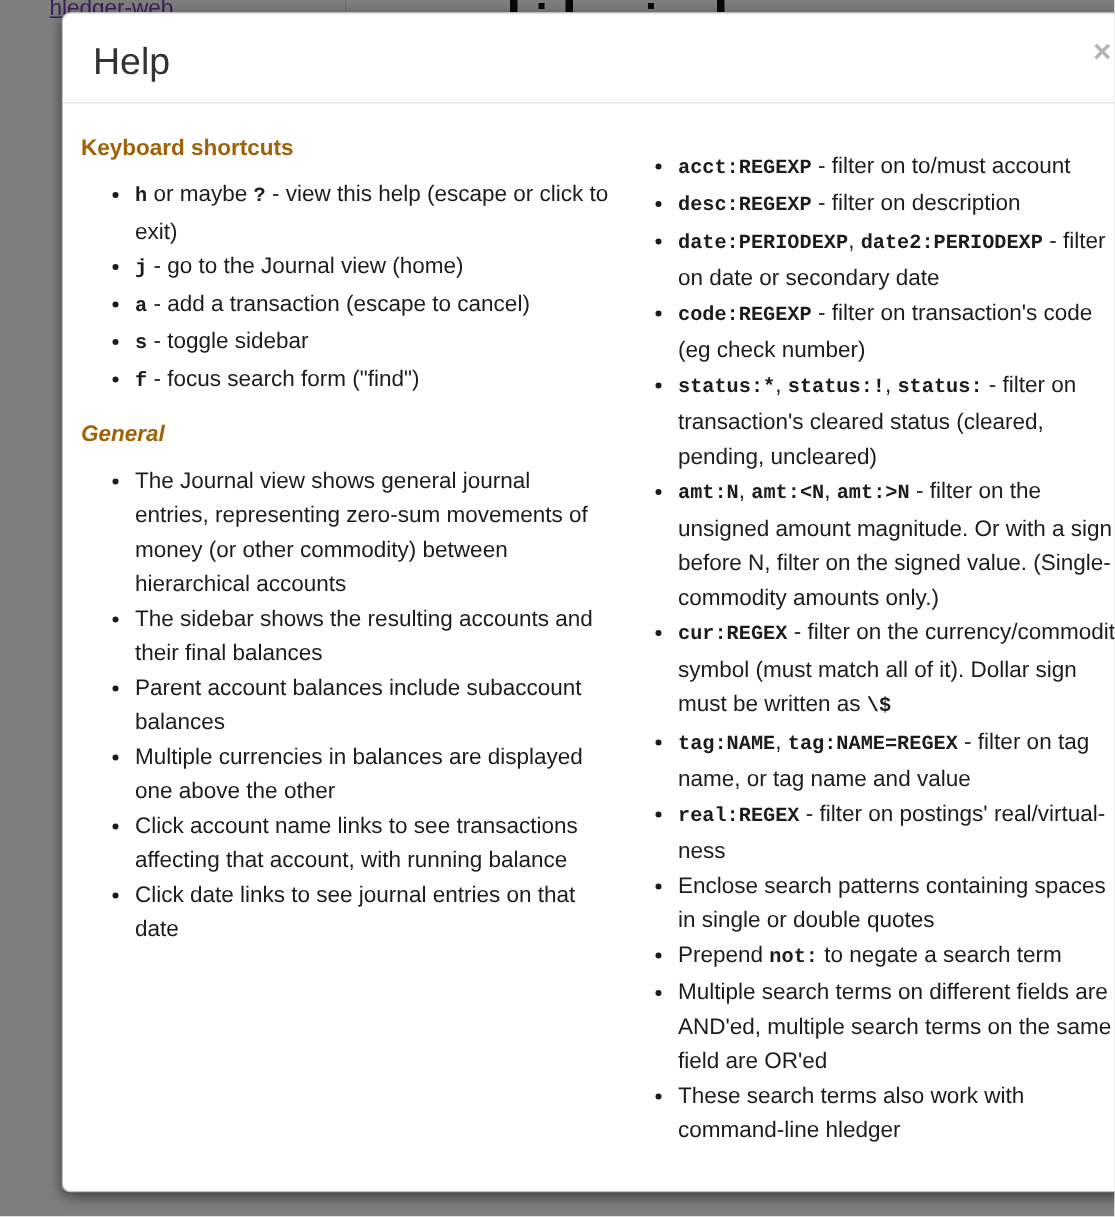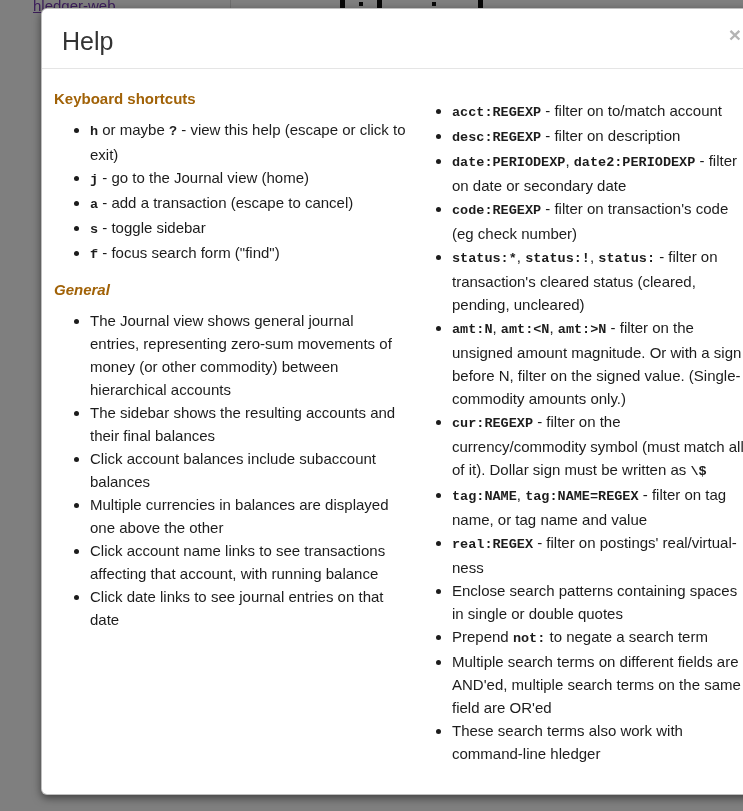--- a/index.html
+++ b/index.html
@@ -124,35 +124,35 @@
           <li><span class="code">h</span><span> or maybe </span><span class="code">?</span><span> - view this help (escape or click to exit)</span></li>
           <li><span class="code">j</span><span> - go to the Journal view (home)</span></li>
           <li><span class="code">a</span><span> - add a transaction (escape to cancel)</span></li>
           <li><span class="code">s</span><span> - toggle sidebar</span></li>
           <li><span class="code">f</span><span> - focus search form ("find")</span></li>
         </ul>
       <div class="section-heading later">General</div>
       <ul class="help-list">
           <li><span>The Journal view shows general journal entries, representing zero-sum movements of money (or other commodity) between hierarchical accounts</span></li>
           <li><span>The sidebar shows the resulting accounts and their final balances</span></li>
-          <li><span>Click account balances include subaccount balances</span></li>
+          <li><span>Parent account balances include subaccount balances</span></li>
           <li><span>Multiple currencies in balances are displayed one above the other</span></li>
           <li><span>Click account name links to see transactions affecting that account, with running balance</span></li>
           <li><span>Click date links to see journal entries on that date</span></li>
         </ul>
     </div>
     <div class="col-right">
       <ul class="help-list">
-          <li><span class="code">acct:REGEXP</span><span> - filter on to/match account</span></li>
+          <li><span class="code">acct:REGEXP</span><span> - filter on to/must account</span></li>
           <li><span class="code">desc:REGEXP</span><span> - filter on description</span></li>
           <li><span class="code">date:PERIODEXP</span><span>, </span><span class="code">date2:PERIODEXP</span><span> - filter on date or secondary date</span></li>
           <li><span class="code">code:REGEXP</span><span> - filter on transaction's code (eg check number)</span></li>
           <li><span class="code">status:*</span><span>, </span><span class="code">status:!</span><span>, </span><span class="code">status:</span><span> - filter on transaction's cleared status (cleared, pending, uncleared)</span></li>
           <li><span class="code">amt:N</span><span>, </span><span class="code">amt:&lt;N</span><span>, </span><span class="code">amt:&gt;N</span><span> - filter on the unsigned amount magnitude. Or with a sign before N, filter on the signed value. (Single-commodity amounts only.)</span></li>
-          <li><span class="code">cur:REGEXP</span><span> - filter on the currency/commodity symbol (must match all of it). Dollar sign must be written as </span><span class="code">\$</span></li>
+          <li><span class="code">cur:REGEX</span><span> - filter on the currency/commodity symbol (must match all of it). Dollar sign must be written as </span><span class="code">\$</span></li>
           <li><span class="code">tag:NAME</span><span>, </span><span class="code">tag:NAME=REGEX</span><span> - filter on tag name, or tag name and value</span></li>
           <li><span class="code">real:REGEX</span><span> - filter on postings' real/virtual-ness</span></li>
           <li><span>Enclose search patterns containing spaces in single or double quotes</span></li>
           <li><span>Prepend </span><span class="code">not:</span><span> to negate a search term</span></li>
           <li><span>Multiple search terms on different fields are AND'ed, multiple search terms on the same field are OR'ed</span></li>
           <li><span>These search terms also work with command-line hledger</span></li>
         </ul>
     </div>
   </div>
 </div>

